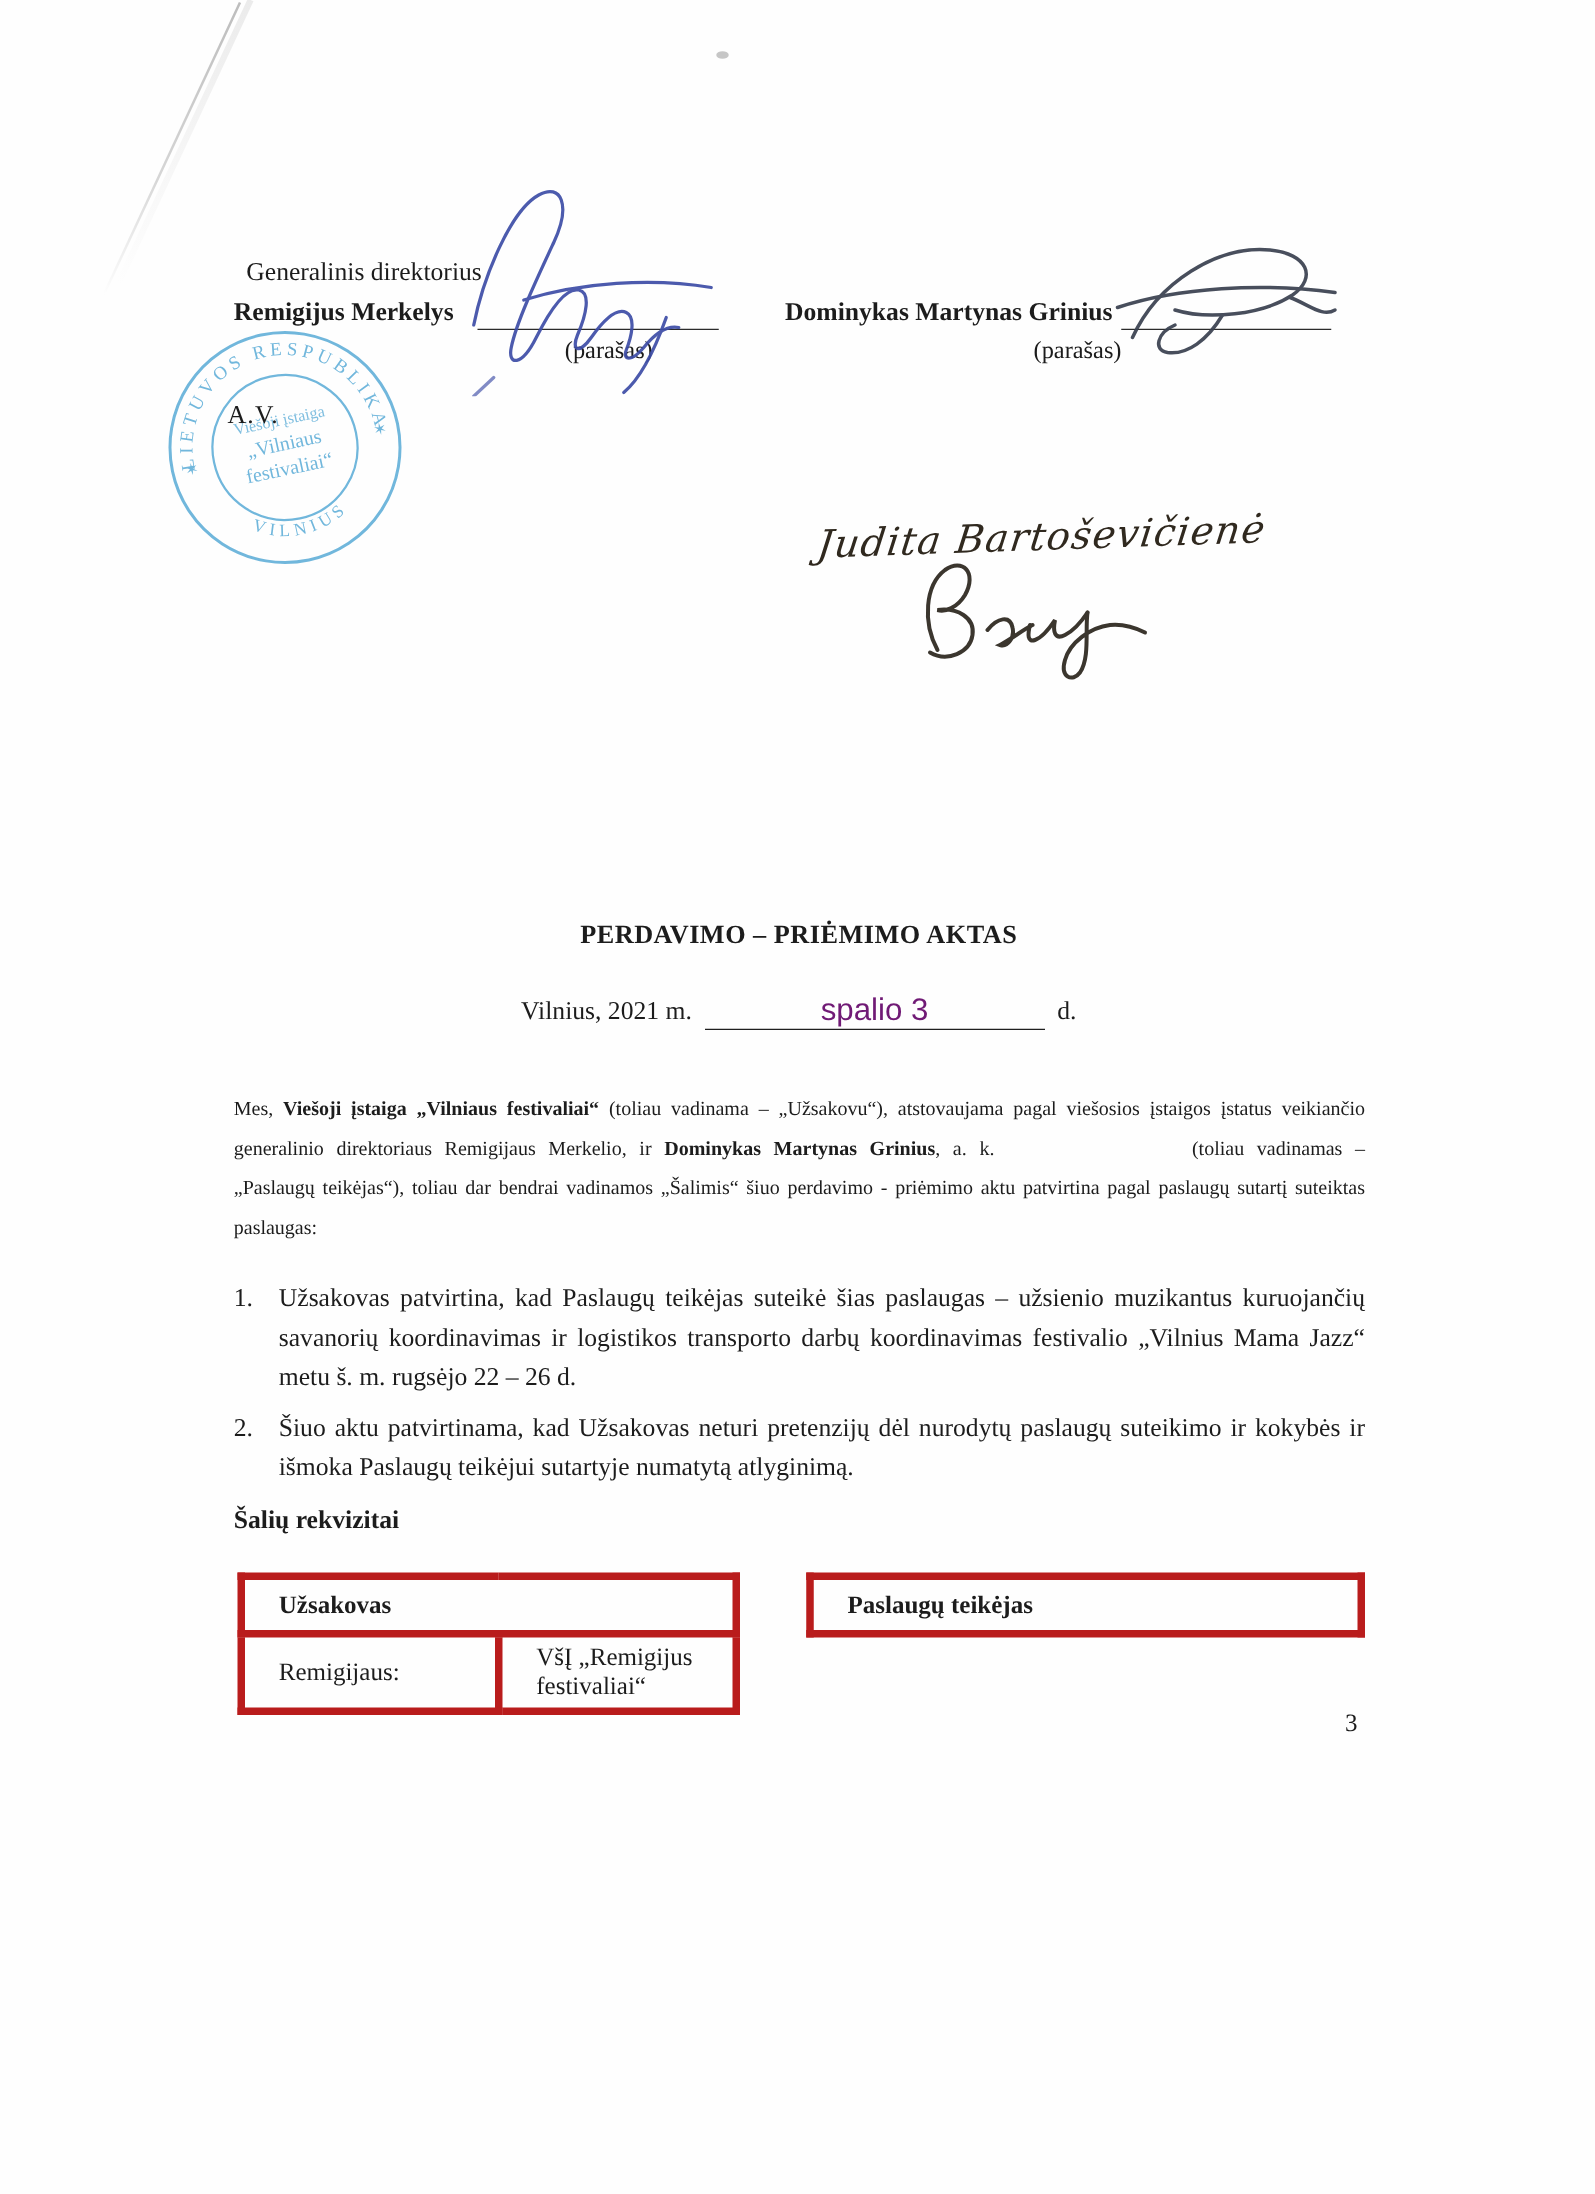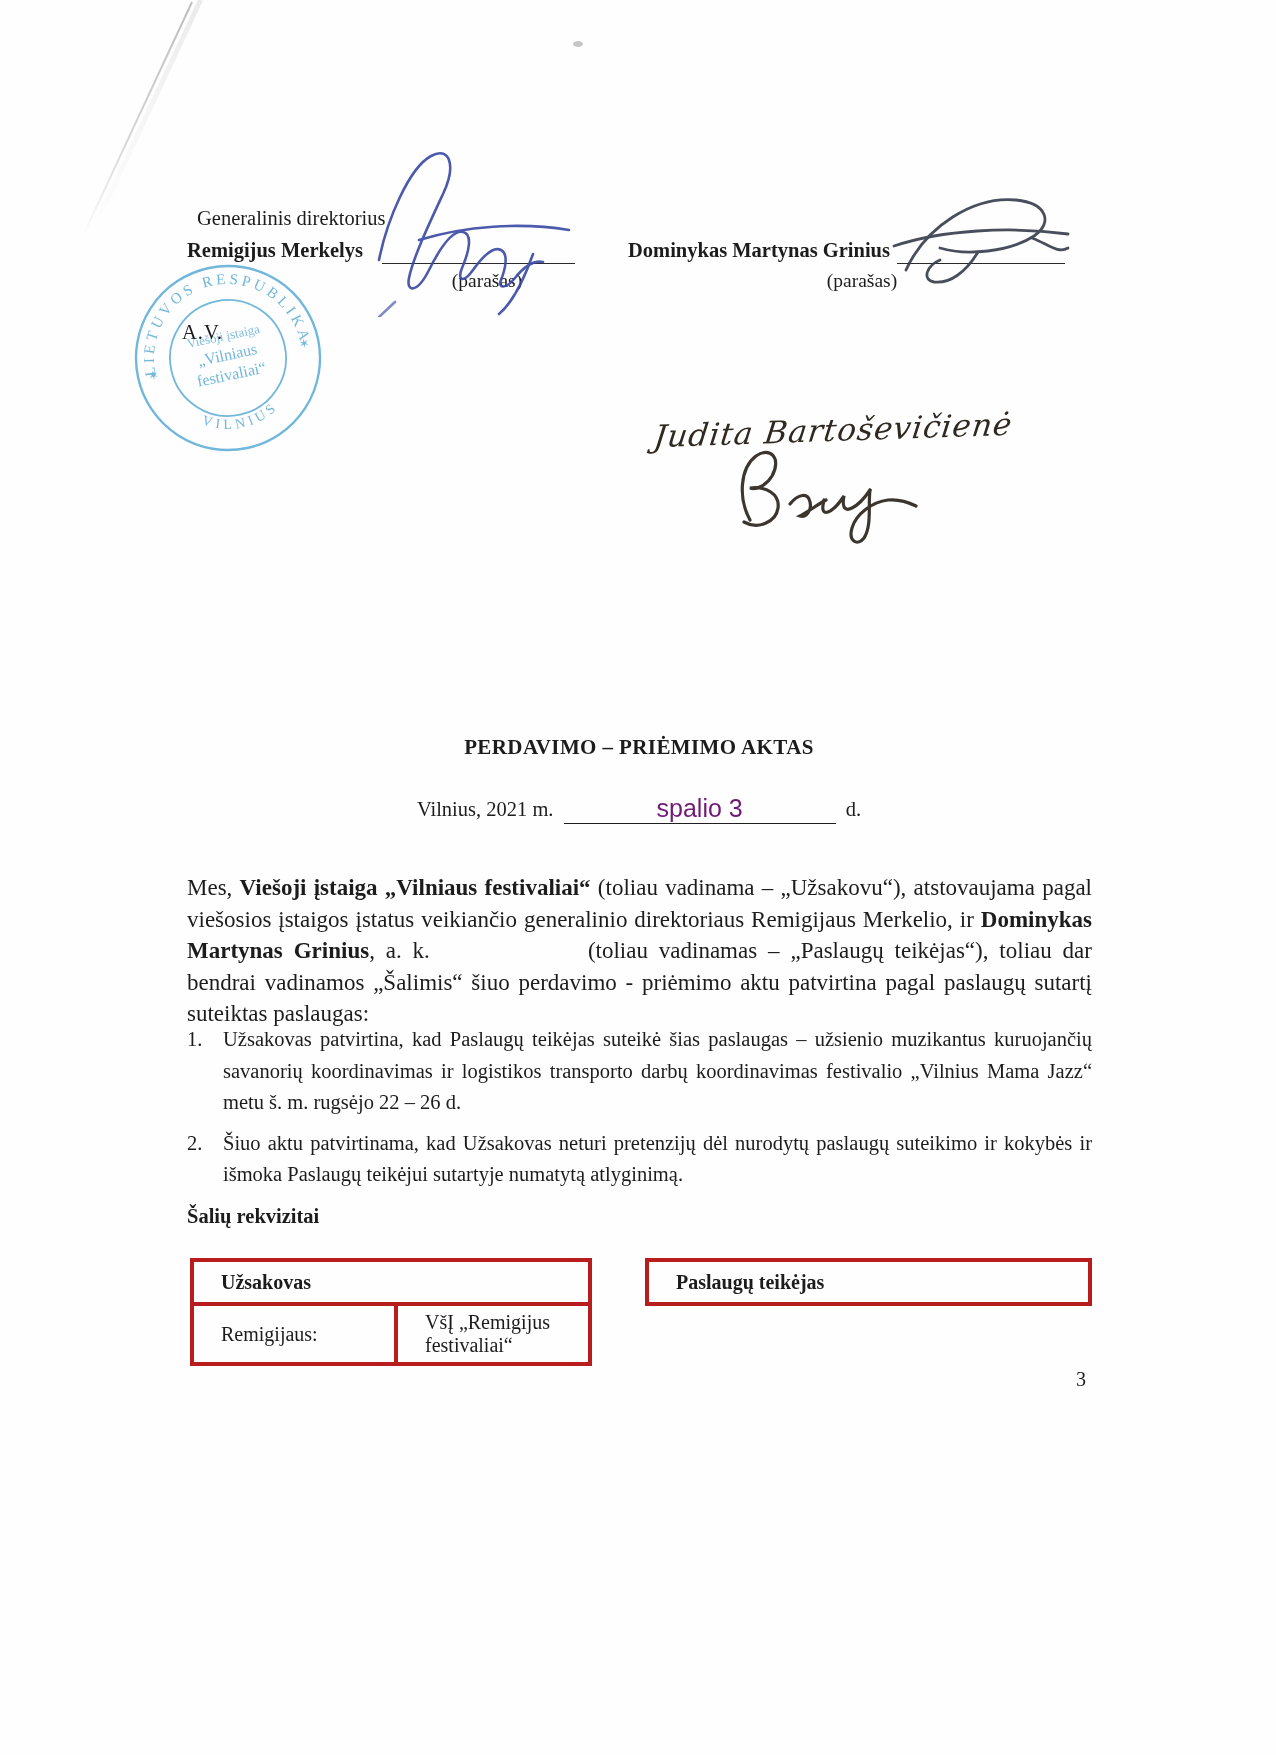--- a/index.html
+++ b/index.html
@@ -62,38 +62,38 @@
     display:inline-block;width:272px;
     border-bottom:1.9px solid #1f1f1f;
     font-family:"Liberation Sans",sans-serif;
     font-size:25px;color:#701a75;
     text-align:center;line-height:30px;
     margin:0 5px;position:relative;top:1px;
   }
 
   .intro{
     left:187px;top:872px;width:905px;
-    font-size:23px;line-height:31.5px;text-align:justify;
+    font-size:16px;line-height:31.5px;text-align:justify;
   }
   .gap{display:inline-block;width:158px;}
 
   .nlist{left:187px;top:1024px;width:905px;font-size:20.5px;line-height:31.5px;}
   .nitem{display:flex;margin-bottom:9px;}
   .nitem .num{width:36px;flex:0 0 36px;}
   .nitem .txt{flex:1;text-align:justify;}
 
   .req-heading{left:187px;top:1205px;font-size:20.5px;font-weight:bold;}
 
   table.req{
     border-collapse:collapse;
     font-size:20px;
     background:#fefefe;
   }
   table.req th,table.req td{
-    border:4px solid #b91c1c;
+    border:6px solid #b91c1c;
     padding:5px 27px;
     text-align:left;
     font-weight:normal;
     vertical-align:middle;
   }
   table.req th{font-weight:bold;height:30px;}
   table.req td{height:36px;}
   .page-num{left:1076px;top:1368px;font-size:20px;}
 
   .stamp-wrap svg text{font-family:"Liberation Serif",serif;}

